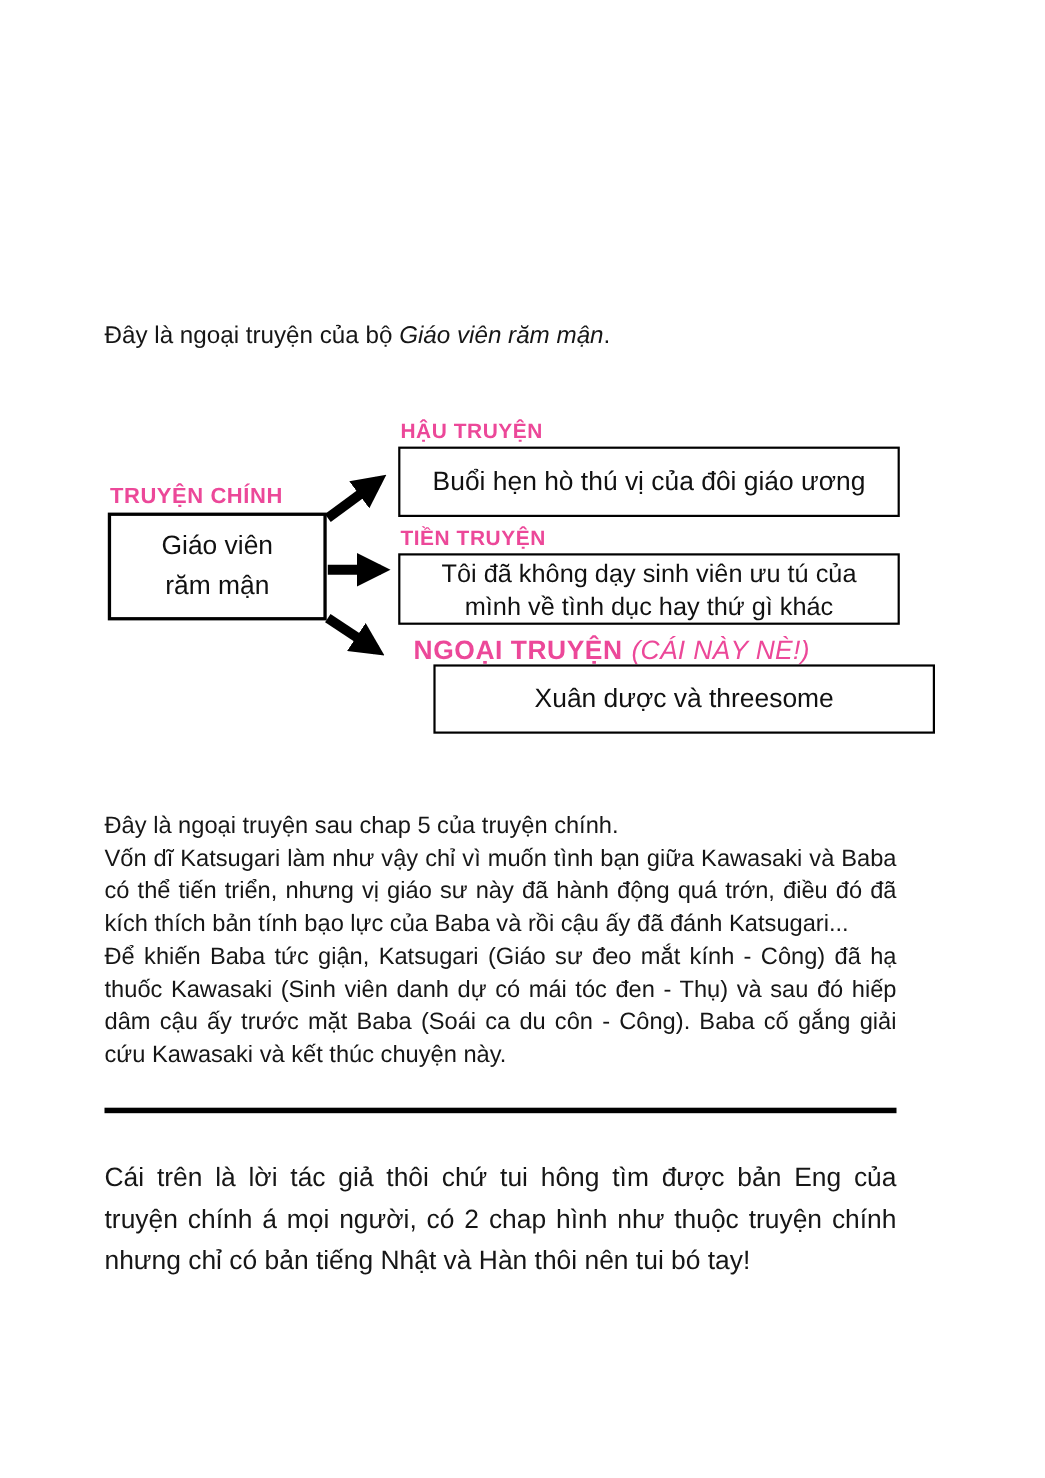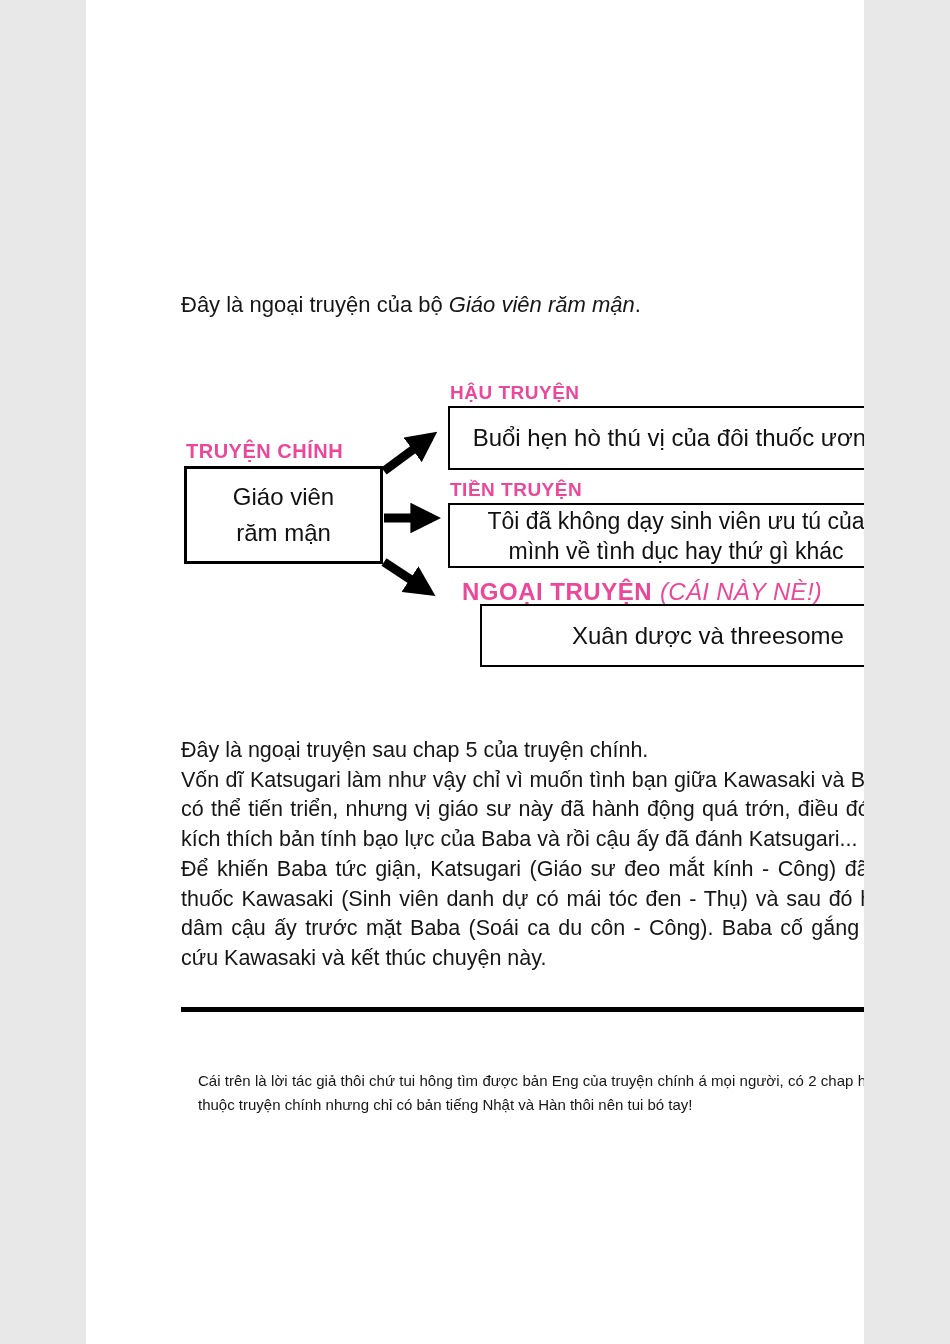--- a/index.html
+++ b/index.html
@@ -1,18 +1,18 @@
 <!DOCTYPE html>
 <html><head>
 <meta charset="utf-8">
 <style>
   html, body { margin: 0; padding: 0; background: #e8e8e8; }
   .page {
     position: relative;
-    width: 778px;
+    width: 950px;
     height: 1344px;
     margin: 0 auto;
     background: #ffffff;
     font-family: "Liberation Sans", "DejaVu Sans", sans-serif;
     color: #161616;
     overflow: hidden;
   }
 
   
   .intro {
@@ -92,44 +92,44 @@
     width: 720px;
     height: 5px;
     background: #000;
   }
 
   .footer-note {
     position: absolute;
     left: 95px;
     top: 1052px;
     width: 720px;
-    font-size: 15px;
-    line-height: 24px;
+    font-size: 24px;
+    line-height: 38px;
     text-align: justify;
-    margin: 17px;
+    margin: 0;
   }
 </style>
 </head>
 <body>
 
 <div class="page">
 
   <p class="intro"><span>Đây là ngoại truyện của bộ </span><span class="italic">Giáo viên răm mận</span><span>.</span></p>
 
   <div class="diagram">
 
     <div class="dg-label main-label">TRUYỆN CHÍNH</div>
     <div class="dg-box main-box">
       <div>Giáo viên</div>
       <div>răm mận</div>
     </div>
 
     <div class="dg-label lbl-sequel">HẬU TRUYỆN</div>
     <div class="dg-box box-sequel">
-      <div>Buổi hẹn hò thú vị của đôi thuốc ương</div>
+      <div>Buổi hẹn hò thú vị của đôi giáo ương</div>
     </div>
 
     <div class="dg-label lbl-prequel">TIỀN TRUYỆN</div>
     <div class="dg-box box-prequel">
       <div>Tôi đã không dạy sinh viên ưu tú của</div>
       <div>mình về tình dục hay thứ gì khác</div>
     </div>
 
     <div class="dg-label lbl-side"><span>NGOẠI TRUYỆN</span><span class="note">(CÁI NÀY NÈ!)</span></div>
     <div class="dg-box box-side">

